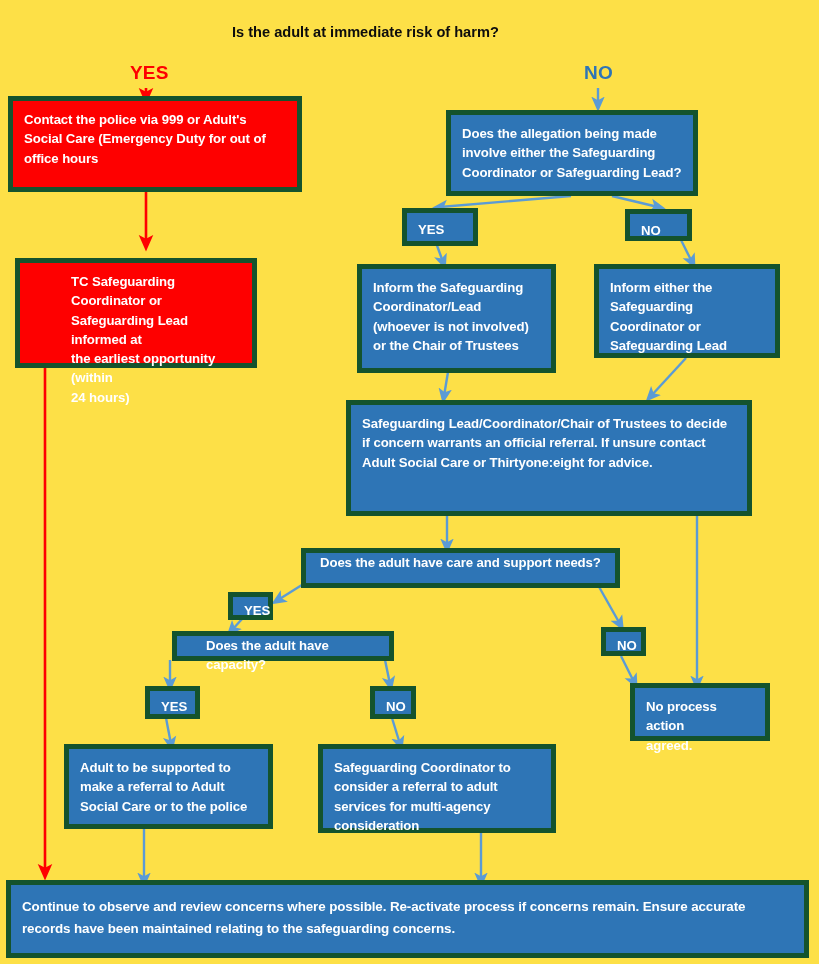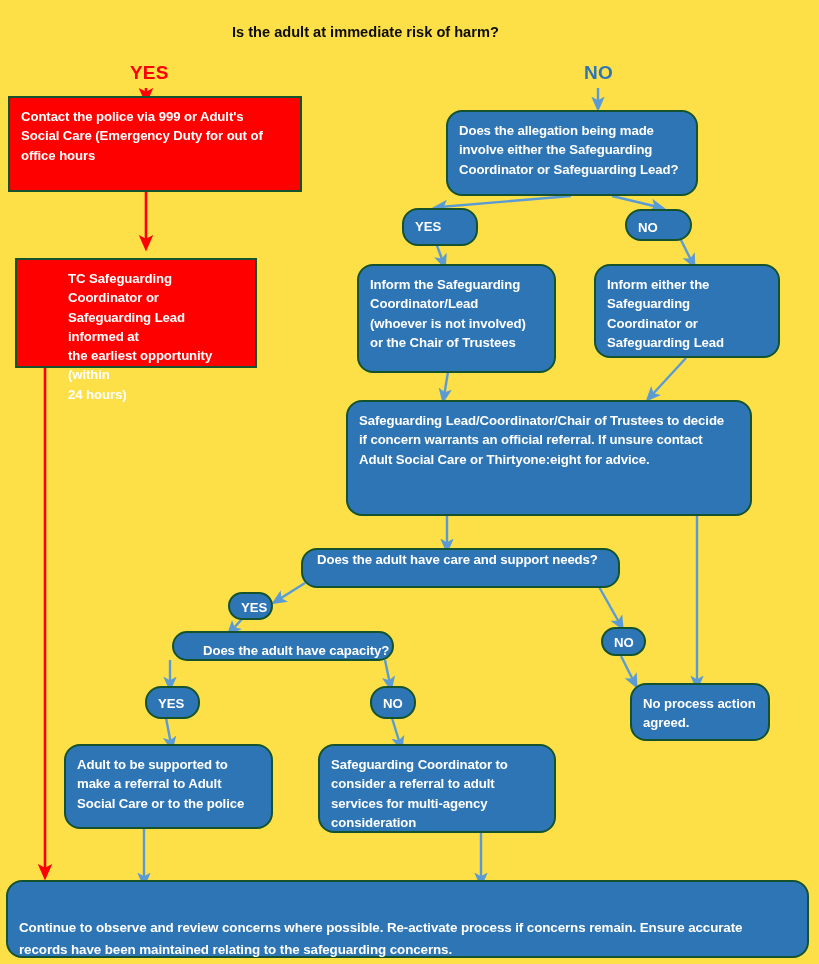--- a/index.html
+++ b/index.html
@@ -14,29 +14,28 @@
   #canvas {
     position: relative;
     width: 819px;
     height: 964px;
     background: #fde047;
     overflow: hidden;
   }
   .node {
     position: absolute;
     box-sizing: border-box;
-    border: 2px solid #14532d;
+    border: 5px solid #14532d;
     color: #ffffff;
     font-weight: bold;
     line-height: 1.46;
     letter-spacing: -0.1px;
   }
   .node.blue {
     background: #2e75b6;
-    border-radius: 16px;
   }
   .node.red {
     background: #fe0000;
   }
   .node .txt {
     display: block;
     padding: 9px 11px 0 11px;
     font-size: 13.2px;
     white-space: pre-line;
   }
@@ -48,21 +47,20 @@
     display: flex;
     align-items: flex-start;
   }
   .node.center-one-line .txt {
     padding: 0 0 0 14px;
   }
   .node.wide-bottom .txt {
     padding: 11px 14px 0 11px;
     font-size: 13.4px;
     line-height: 1.62;
-    margin-top: 24px;
   }
   .label {
     position: absolute;
     font-weight: bold;
     font-size: 19px;
     letter-spacing: 0.2px;
   }
   .label.yes { color: #fe0000; }
   .label.no  { color: #2e75b6; }
   .title {
@@ -183,21 +181,21 @@
 
   <div class="node blue small" style="left:228px; top:592px; width:45px; height:28px;">
     <span class="txt" style="padding-top:4px;">YES</span>
   </div>
 
   <div class="node blue small" style="left:601px; top:627px; width:45px; height:29px;">
     <span class="txt" style="padding-top:4px;">NO</span>
   </div>
 
   <div class="node blue center-one-line" style="left:172px; top:631px; width:222px; height:30px;">
-    <span class="txt" style="padding-left:29px;margin-top:8px;">Does the adult have capacity?</span>
+    <span class="txt" style="padding-left:29px;">Does the adult have capacity?</span>
   </div>
 
   <div class="node blue small" style="left:145px; top:686px; width:55px; height:33px;">
     <span class="txt" style="padding-top:6px;">YES</span>
   </div>
 
   <div class="node blue small" style="left:370px; top:686px; width:46px; height:33px;">
     <span class="txt" style="padding-top:6px;">NO</span>
   </div>
 

